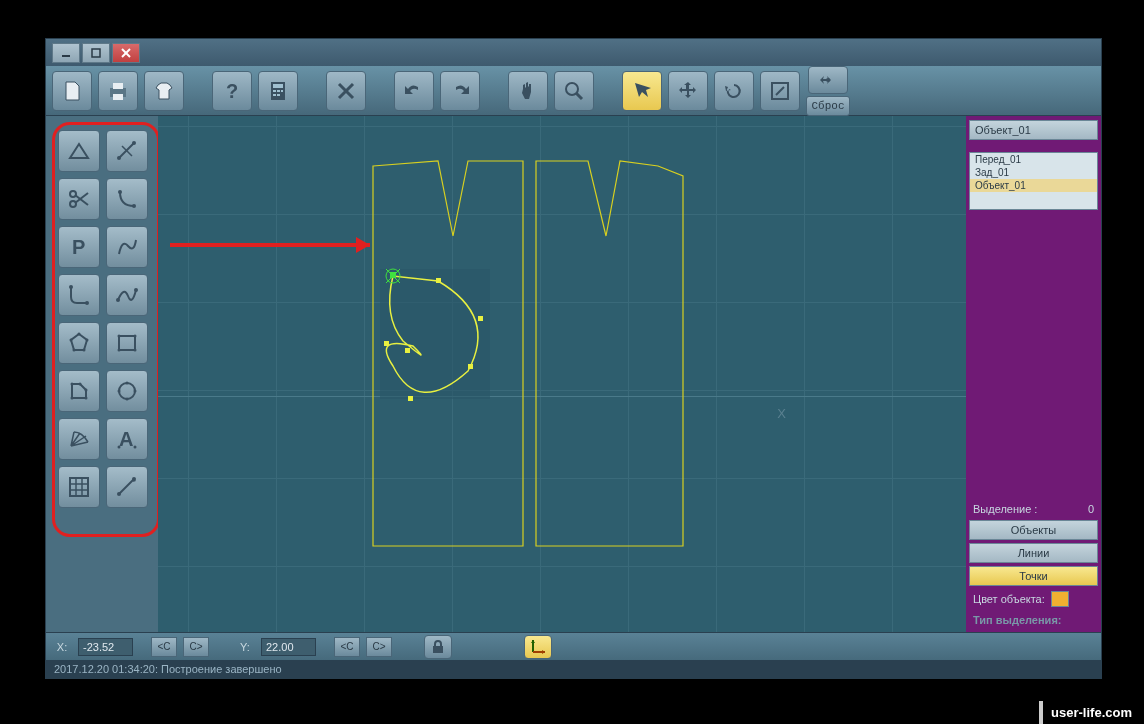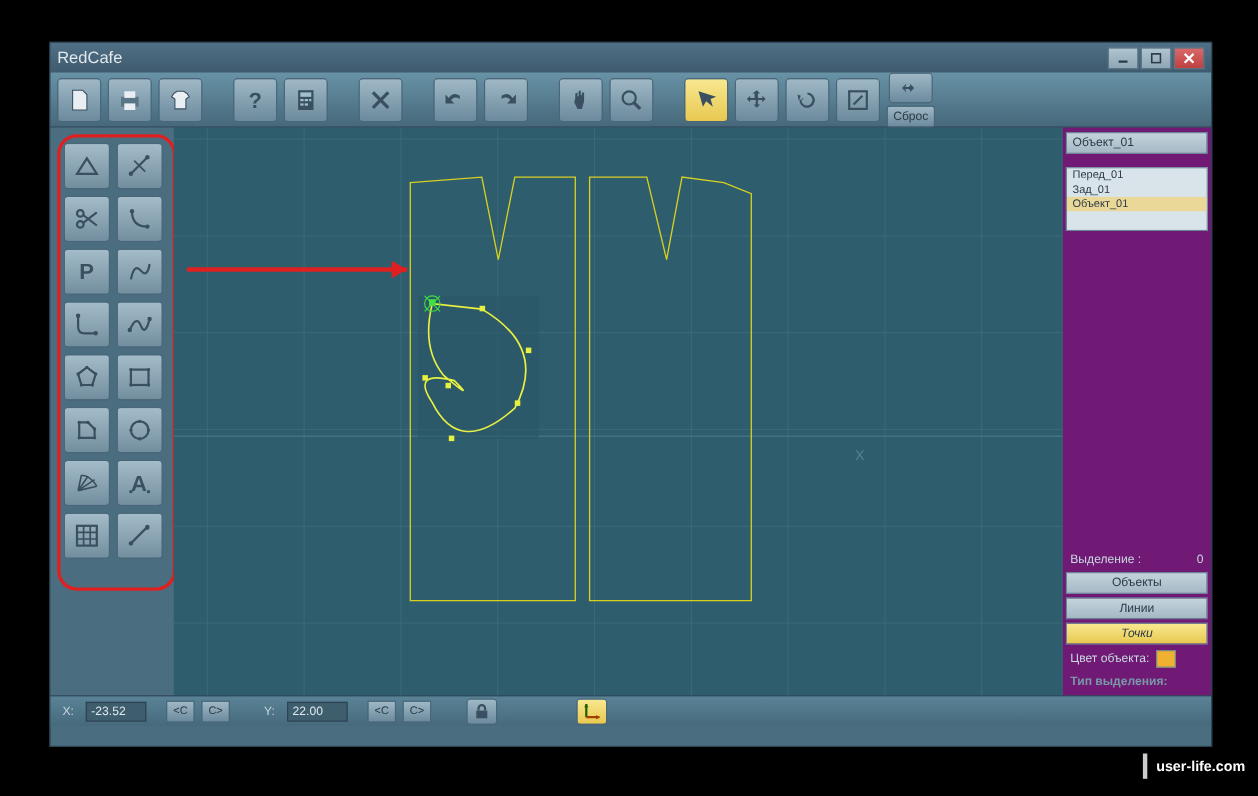--- a/index.html
+++ b/index.html
@@ -7,61 +7,60 @@
   .app-window { position: absolute; left: 45px; top: 38px; width: 1057px; height: 641px; background: #4a6e80; border: 1px solid #2a4050; }
   .titlebar { height: 27px; background: linear-gradient(#507085, #3e5a6e); display: flex; align-items: center; padding: 0 6px; color: #e0e8ee; font-size: 15px; }
   .titlebar-title { flex: 1; }
   .win-controls { display: flex; gap: 2px; }
   .win-btn { width: 28px; height: 20px; background: linear-gradient(#b0c4d0, #8ea6b4); border: 1px solid #5e7888; display: flex; align-items: center; justify-content: center; font-size: 10px; color: #2a3a46; cursor: pointer; }
   .win-btn.close { background: linear-gradient(#d86a6a, #c04040); color: #fff; }
   .main-toolbar { height: 50px; background: linear-gradient(#6892a6, #46687a); display: flex; align-items: center; padding: 3px 6px; gap: 6px; border-bottom: 1px solid #2a4050; }
   .tb-btn { width: 40px; height: 40px; background: linear-gradient(#9fb8c6, #6b8a9c); border: 1px solid #4a6678; border-radius: 4px; display: flex; align-items: center; justify-content: center; cursor: pointer; color: #2a4050; }
   .tb-btn.selected { background: linear-gradient(#f8e890, #e8c850); }
   .tb-sep { width: 16px; }
-  .tb-small { width: 44px; height: 20px; font-size: 11px; text-align: center; background: linear-gradient(#9fb8c6, #6b8a9c); border: 1px solid #4a6678; border-radius: 3px; display: flex; align-items: center; justify-content: center; color: #2a3a46; }
+  .tb-small { width: 44px; height: 20px; font-size: 11px; text-align: center; background: linear-gradient(#9fb8c6, #6b8a9c); border: 1px solid #4a6678; border-radius: 3px; display: flex; align-items: center; justify-content: center; color: #2a3a46; font-family: Liberation Mono, monospace; }
   .reset-col { display: flex; flex-direction: column; align-items: center; gap: 2px; }
   .content { display: flex; height: calc(100% - 27px - 50px - 28px - 18px); }
   .side-toolbox { width: 112px; padding: 6px 4px; background: #4a6e80; position: relative; }
   .tool-grid { display: grid; grid-template-columns: 42px 42px; gap: 6px; padding: 8px; }
   .tool-btn { width: 42px; height: 42px; background: linear-gradient(#a4bcc9, #728e9e); border: 1px solid #4a6678; border-radius: 4px; display: flex; align-items: center; justify-content: center; cursor: pointer; color: #2a4050; }
   .highlight-border { position: absolute; left: 6px; top: 6px; width: 108px; height: 415px; border: 3px solid #e02020; border-radius: 18px; pointer-events: none; }
   .canvas-area { flex: 1; background: #2e5e6e; position: relative; overflow: hidden; }
   .grid-lines { position: absolute; inset: 0; background-image: linear-gradient(#3a6a7a 1px, transparent 1px), linear-gradient(90deg, #3a6a7a 1px, transparent 1px); background-size: 88px 88px; background-position: 30px 10px; }
   .axis-h { position: absolute; left: 0; right: 0; top: 280px; border-top: 1px solid #4a7a8a; }
   .axis-label { position: absolute; right: 180px; top: 290px; color: #5a8090; font-size: 13px; }
   .watermark { position: absolute; left: 10px; top: 6px; color: #507a8a; font-size: 24px; font-weight: bold; pointer-events: none; }
   .right-panel { width: 135px; background: #701a75; display: flex; flex-direction: column; padding: 4px 3px; gap: 3px; }
   .panel-row { background: linear-gradient(#c4d4dc, #a4b8c4); border: 1px solid #6a8696; padding: 3px 5px; font-size: 11px; color: #2a3a46; }
   .obj-list { background: #d8e4ea; border: 1px solid #6a8696; height: 58px; font-size: 10px; color: #2a3a46; overflow-y:auto; }
   .obj-list-item { padding: 1px 5px; }
   .obj-list-item.sel { background: #ead898; }
   .spacer { flex: 1; }
   .panel-text { color: #c8d8e0; font-size: 11px; padding: 2px 4px; display: flex; justify-content: space-between; }
   .panel-btn { background: linear-gradient(#c4d4dc, #a4b8c4); border: 1px solid #6a8696; padding: 3px 5px; font-size: 11px; color: #2a3a46; text-align: center; cursor: pointer; }
-  .panel-btn.sel { background: linear-gradient(#f8e890, #e8c850); font-style: italic; }
+  .panel-btn.sel { background: linear-gradient(#f8e890, #e8c850); }
   .color-row { display: flex; align-items: center; gap: 6px; color: #c8d8e0; font-size: 11px; padding: 2px 4px; }
   .color-swatch { width: 18px; height: 16px; background: #f0b030; border: 1px solid #6a8696; }
   .type-sel { color: #7a98a8; font-size: 11px; padding: 2px 4px; font-weight: bold; }
   .bottom-bar { height: 28px; background: linear-gradient(#5a8296, #466a7c); display: flex; align-items: center; gap: 6px; padding: 0 6px; color: #c8d8e0; font-size: 11px; border-top: 1px solid #2a4050; }
   .coord-label { width: 20px; text-align: center; }
   .coord-val { width: 55px; background: #3e5e6e; border: 1px solid #2a4050; padding: 2px 4px; color: #e0e8ee; }
   .cc-btn { width: 26px; height: 20px; background: linear-gradient(#9fb8c6, #6b8a9c); border: 1px solid #4a6678; display: flex; align-items: center; justify-content: center; font-size: 10px; color: #2a3a46; cursor: pointer; }
   .lock-btn { width: 28px; height: 24px; background: linear-gradient(#9fb8c6, #6b8a9c); border: 1px solid #4a6678; border-radius: 4px; display: flex; align-items: center; justify-content: center; cursor: pointer; color: #2a4050; }
   .axis-icon { width: 28px; height: 24px; background: linear-gradient(#f8e890, #e8c850); border: 1px solid #4a6678; border-radius: 4px; display: flex; align-items: center; justify-content: center; cursor: pointer; color: #8a6000; }
   .status-bar { height: 18px; background: #2a4050; color: #9ab4c4; font-size: 11px; padding: 1px 8px; display: flex; align-items: center; }
   .arrow-overlay { position: absolute; left: 170px; top: 230px; pointer-events: none; z-index: 20; }
   svg { display: block; }
-  .credit { position: absolute; right: 4px; bottom: 16px; background: #000; color: #fff; font-size: 13px; padding: 4px 8px; border-left: 4px solid #ccc; font-weight: bold; }
+  .credit { position: absolute; right: 4px; bottom: 0; background: #000; color: #fff; font-size: 13px; padding: 4px 8px; border-left: 4px solid #ccc; font-weight: bold; }
 </style>
 </head>
 <body>
 
 <div class="app-window">
   <div class="titlebar">
-    <span class="titlebar-title">RedCafe</span>
     <div class="win-controls">
       <div class="win-btn">
           <svg width="10" height="10">
             <line x1="1" y1="8" x2="9" y2="8" stroke="#2a3a46" stroke-width="2"></line>
           </svg>
         </div>
       <div class="win-btn">
           <svg width="10" height="10">
             <rect x="1" y="1" width="8" height="8" fill="none" stroke="#2a3a46" stroke-width="1.5"></rect>
           </svg>
@@ -373,20 +372,23 @@
     <div class="axis-icon">
         <svg width="18" height="18">
           <line x1="4" y1="14" x2="4" y2="2" stroke="#206000" stroke-width="2"></line>
           <path d="M4 2l-2 3h4z" fill="#206000"></path>
           <line x1="4" y1="14" x2="16" y2="14" stroke="#a04000" stroke-width="2"></line>
           <path d="M16 14l-3-2v4z" fill="#a04000"></path>
         </svg>
       </div>
   </div>
 
+  <div class="status-bar">
+    <span>2017.12.20 01:34:20: Построение завершено</span>
+  </div>
 </div>
 
 <svg class="arrow-overlay" width="220" height="30">
   <line x1="0" y1="15" x2="200" y2="15" stroke="#e02020" stroke-width="4"></line>
   <path d="M200 15 l-14 -8 v16 z" fill="#e02020"></path>
 </svg>
 
 <div class="credit">user-life.com</div>
 
 </body></html>

